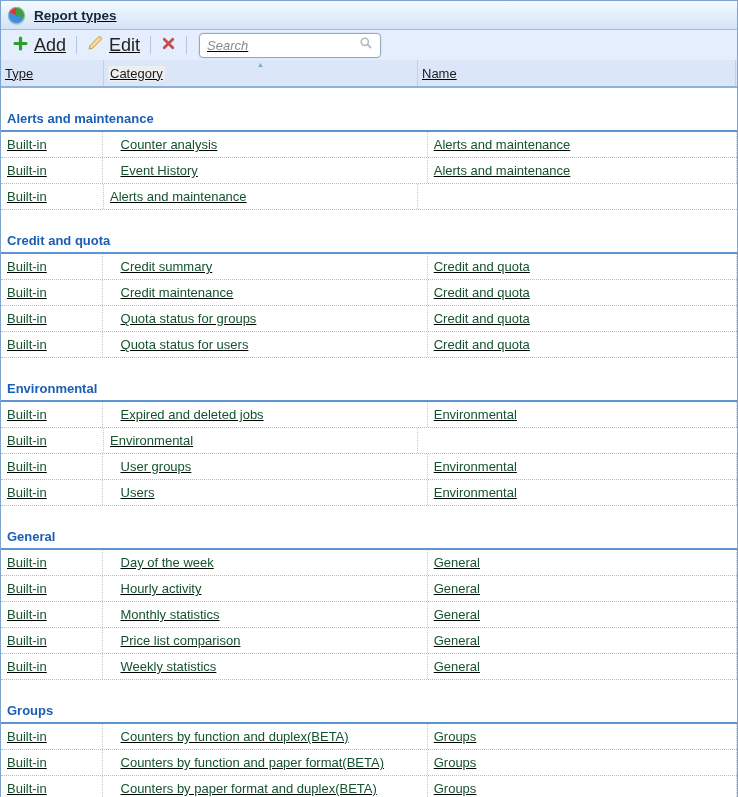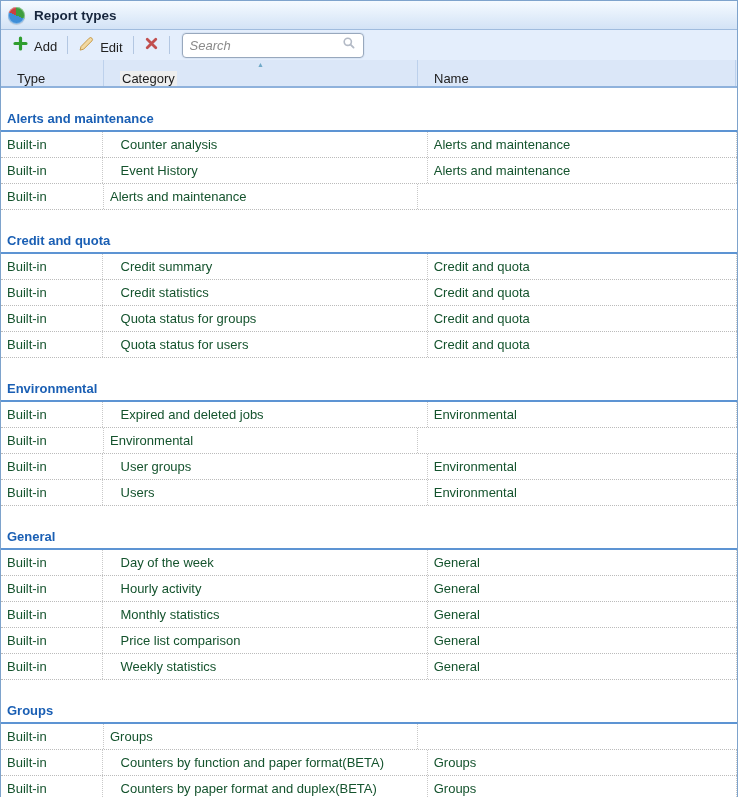--- a/index.html
+++ b/index.html
@@ -1,59 +1,59 @@
 <!DOCTYPE html>
 <html><head>
 <meta charset="utf-8">
 <style>
   * { margin:0; padding:0; box-sizing:border-box; }
   html,body { background:#fff; }
   .window {
     width:738px; height:797px;
     border:1px solid #7ea3cc; border-bottom:none;
     font-family:"Liberation Sans", sans-serif;
-    overflow:hidden; background:#fff; position:relative;
+    overflow:hidden; background:#fff; position:relative;text-decoration:underline;
   }
   
   .titlebar {
     height:29px;
     background:linear-gradient(#f5faff, #d3e3f6);
     border-bottom:1px solid #a0bcde;
     display:flex; align-items:center; padding-left:7px; gap:9px;
   }
   .pie {
     width:17px; height:17px; border-radius:50%;
     background:conic-gradient(#3f9e3f 0 112deg, #3e8ed8 112deg 292deg, #c94040 292deg 360deg);
     box-shadow:inset 0 0 0 1px rgba(255,255,255,.35), 0 1px 1px rgba(0,0,0,.15);
   }
   .title { font-weight:bold; font-size:13.5px; color:#17263d; }
 
   
   .toolbar {
     height:30px; background:#e4eefc;
     display:flex; align-items:center; padding-left:8px;
   }
-  .tb-btn { display:flex; align-items:flex-end; gap:6px; font-size:13px; color:#222; padding:2px 4px; cursor:default; }
+  .tb-btn { display:flex; align-items:flex-start; gap:6px; font-size:18px; color:#222; padding:2px 4px; cursor:default; }
   .tb-sep { width:1px; height:18px; background:#b3c7e2; margin:0 6px; }
   .searchbox {
     width:182px; height:25px; background:#fff;
     border:1px solid #98a8bd; border-radius:4px;
     display:flex; align-items:center; padding:0 7px; margin-left:6px;
     box-shadow:0 0 0 1px #d9e5f5;
   }
   .searchbox input { border:none; outline:none; flex:1; font-size:13px; font-family:inherit; color:#4d7c0f; background:transparent; min-width:0; }
   .searchbox input::placeholder { font-style:italic; color:#8a8a8a; }
 
   
   .header-row {
     display:flex; height:28px; width:737px;
     background:#dbe7f8; border-bottom:2px solid #8fb2dc;
   }
   .hcell {
-    display:flex; align-items:flex-end; padding-left:16px;
+    display:flex; align-items:center; padding-left:4px;
     font-size:13px; color:#1b1b1b;
     border-right:1px solid #bdd1ec; position:relative;
   }
   .h-type { width:103px; } .h-name { width:318px; } .h-cat { width:314px; }
   .sort-arrow { position:absolute; top:1px; left:50%; transform:translateX(-50%); font-size:7px; color:#70a9c8; line-height:7px; }
   .label-hl { background:#eeeeee; padding:0 2px; }
 
   
   .list { background:#fff; }
   .group-head { padding-top:21px; }
@@ -150,21 +150,21 @@
       <div class="group-head">
         <div class="group-bar"><span class="group-title">Credit and quota</span></div>
       </div>
       <div class="row">
         <div class="cell c-type">Built-in</div>
         <div class="cell c-name">Credit summary</div>
         <div class="cell c-cat">Credit and quota</div>
       </div>
       <div class="row">
         <div class="cell c-type">Built-in</div>
-        <div class="cell c-name">Credit statistics</div>
+        <div class="cell c-name">Credit maintenance</div>
         <div class="cell c-cat">Credit and quota</div>
       </div>
       <div class="row">
         <div class="cell c-type">Built-in</div>
         <div class="cell c-name">Quota status for groups</div>
         <div class="cell c-cat">Credit and quota</div>
       </div>
       <div class="row">
         <div class="cell c-type">Built-in</div>
         <div class="cell c-name">Quota status for users</div>
@@ -218,20 +218,21 @@
       <div class="row">
         <div class="cell c-type">Built-in</div>
         <div class="cell c-name">Weekly statistics</div>
         <div class="cell c-cat">General</div>
       </div>
       <div class="group-head">
         <div class="group-bar"><span class="group-title">Groups</span></div>
       </div>
       <div class="row">
         <div class="cell c-type">Built-in</div>
+        <div class="cell c-name">Counters by function and duplex(BETA)</div>
         <div class="cell c-cat">Groups</div>
       </div>
       <div class="row">
         <div class="cell c-type">Built-in</div>
         <div class="cell c-name">Counters by function and paper format(BETA)</div>
         <div class="cell c-cat">Groups</div>
       </div>
       <div class="row">
         <div class="cell c-type">Built-in</div>
         <div class="cell c-name">Counters by paper format and duplex(BETA)</div>

